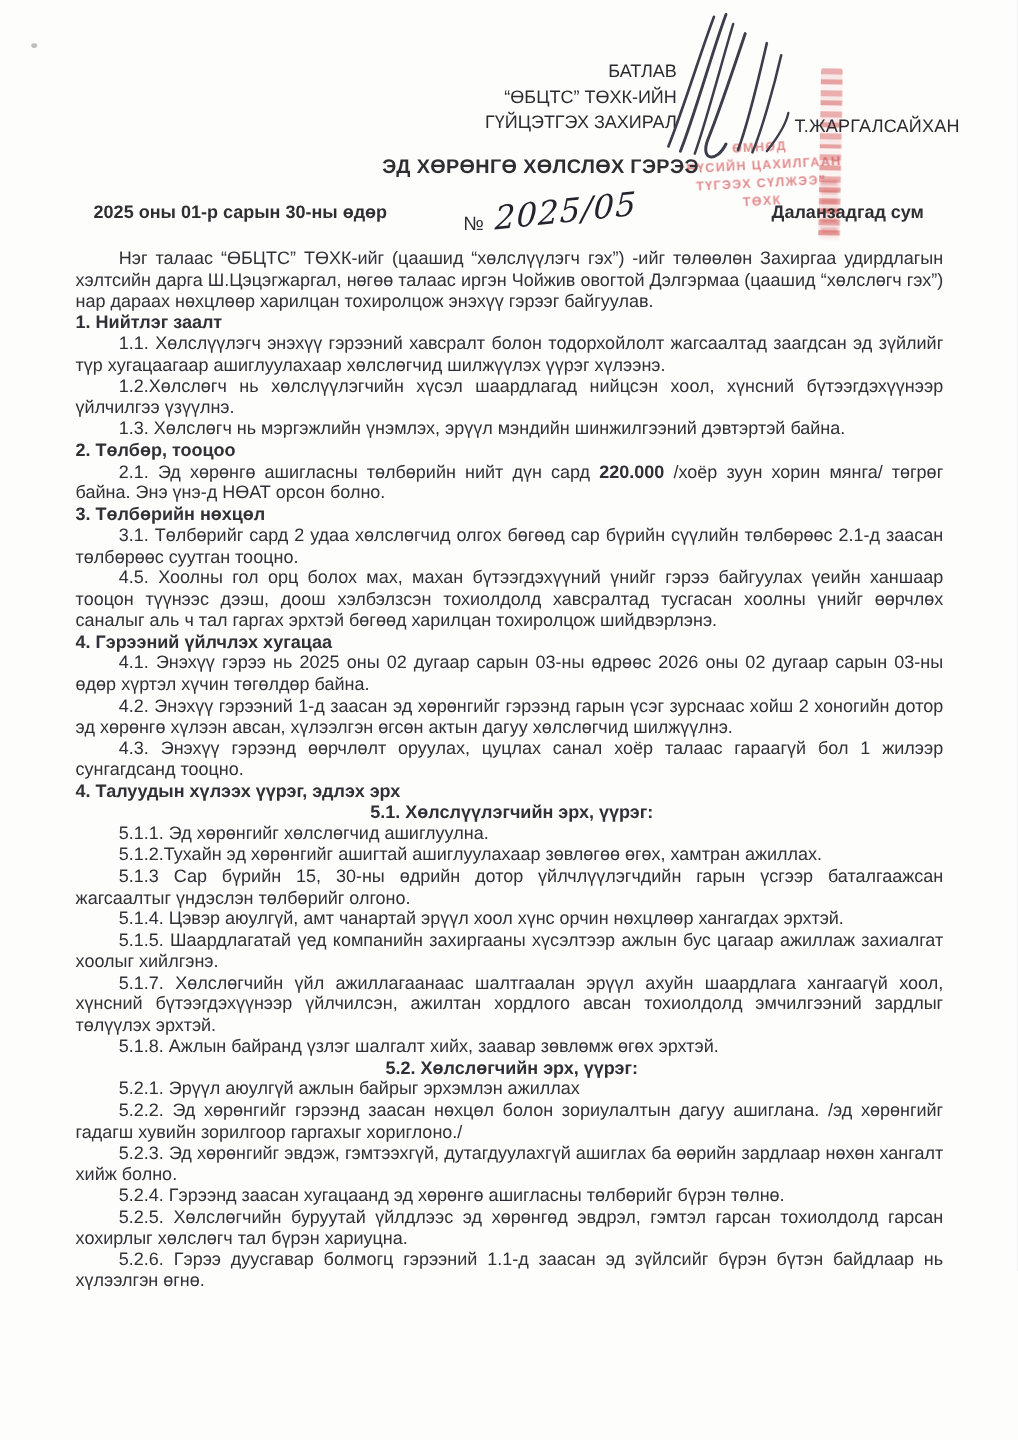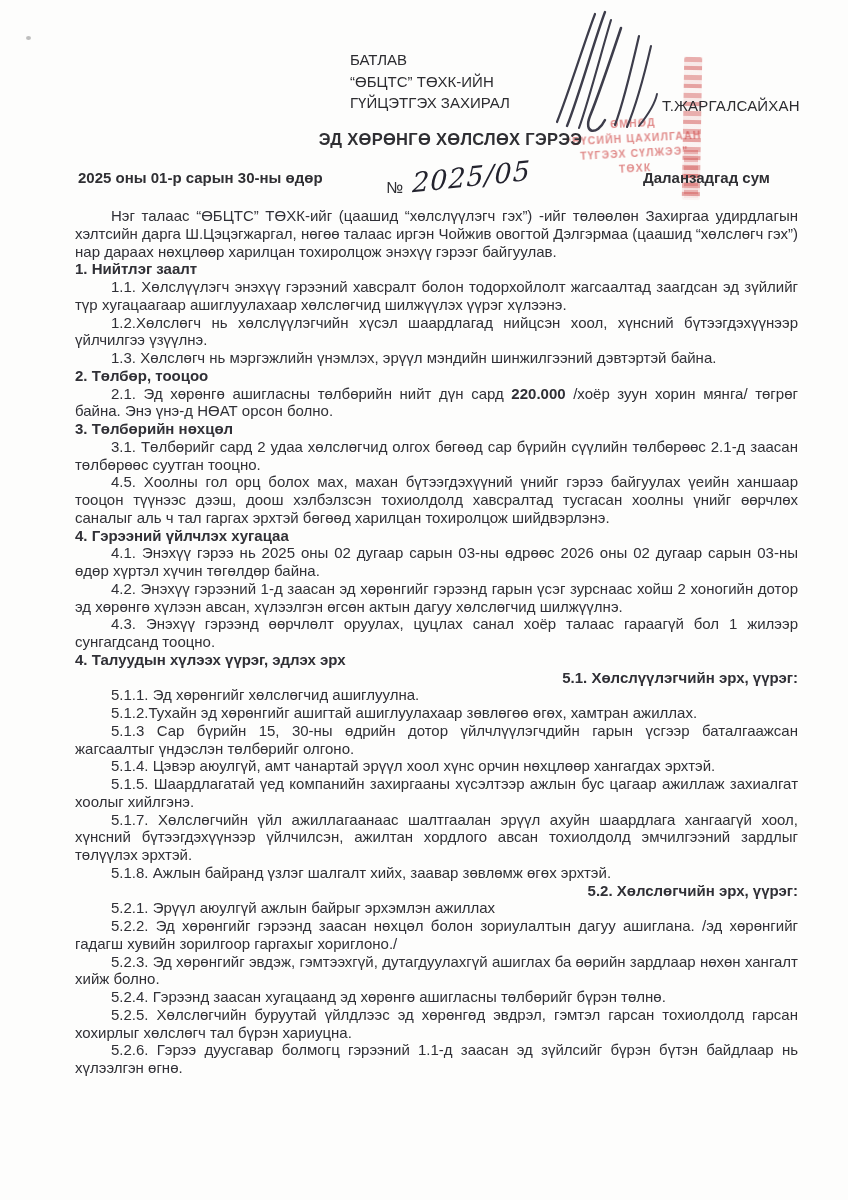--- a/index.html
+++ b/index.html
@@ -1,21 +1,21 @@
 <!DOCTYPE html>
 <html><head>
 <meta charset="utf-8">
 <style>
   html,body{margin:0;padding:0;background:#e9e9e9;}
   .page{
     position:relative;width:848px;height:1200px;background:#fdfdfc;
     font-family:"Liberation Sans",sans-serif;color:#2f2f33;overflow:hidden;margin:0 auto;
   }
   .speck{position:absolute;left:26px;top:36px;width:5px;height:4px;background:#8a8a8a;border-radius:50%;opacity:.55;}
-  .approval{position:absolute;left:350px;top:49px;width:214px;text-align:left;
+  .approval{position:absolute;left:350px;top:49px;width:214px;text-align:right;
     font-size:15px;line-height:21.5px;color:#2c2c30;}
   .director-name{position:absolute;left:662px;top:97px;font-size:15px;color:#2c2c30;letter-spacing:.2px;}
   .signature{position:absolute;left:549px;top:4px;}
   .stamp{position:absolute;left:556px;top:116px;width:156px;text-align:center;
     color:rgba(200,46,46,.55);font-size:10.5px;font-weight:700;line-height:15px;
     transform:rotate(-3deg);filter:blur(.4px);letter-spacing:1.1px;}
   .stamp-strip{position:absolute;left:683px;top:57px;width:18px;height:143px;
     background:repeating-linear-gradient(180deg,
       rgba(202,55,55,.40) 0 5px, rgba(202,55,55,.10) 5px 9px,
       rgba(202,55,55,.46) 9px 13px, rgba(202,55,55,.05) 13px 18px);
@@ -26,25 +26,25 @@
     filter:blur(.7px);}
   .doc-title{position:absolute;left:63px;top:130px;width:723px;text-align:center;
     font-weight:700;font-size:16.5px;letter-spacing:.3px;transform:translateX(26px);}
   .date-left{position:absolute;left:78px;top:169px;font-weight:700;font-size:15px;}
   .doc-no{position:absolute;left:386px;top:168px;font-size:16px;}
   .handwritten{font-family:"DejaVu Serif",serif;font-style:italic;font-size:27px;color:#23232e;
     display:inline-block;transform:rotate(-6deg) skewX(-8deg);letter-spacing:1px;
     position:relative;top:-7px;left:4px;}
   .date-right{position:absolute;left:643px;top:169px;font-weight:700;font-size:15px;text-align:center;}
   .body-text{position:absolute;left:63px;top:207px;width:723px;
-    font-size:15px;line-height:17.75px;text-align:justify;color:#303036;margin-left:12px;}
+    font-size:15px;line-height:17.75px;text-align:justify;color:#303036;}
   .blk{margin:0;}
   .blk.p{text-indent:36px;}
   .blk.h{text-align:left;font-weight:700;text-indent:0;}
-  .blk.sh{font-weight:700;text-indent:4px;text-align:right;}
+  .blk.sh{font-weight:700;text-indent:4px;text-align:center;}
 </style>
 </head>
 <body>
 
 <div class="page">
 
   <div class="speck"></div>
 
   <div class="approval">
     <div>БАТЛАВ</div>

